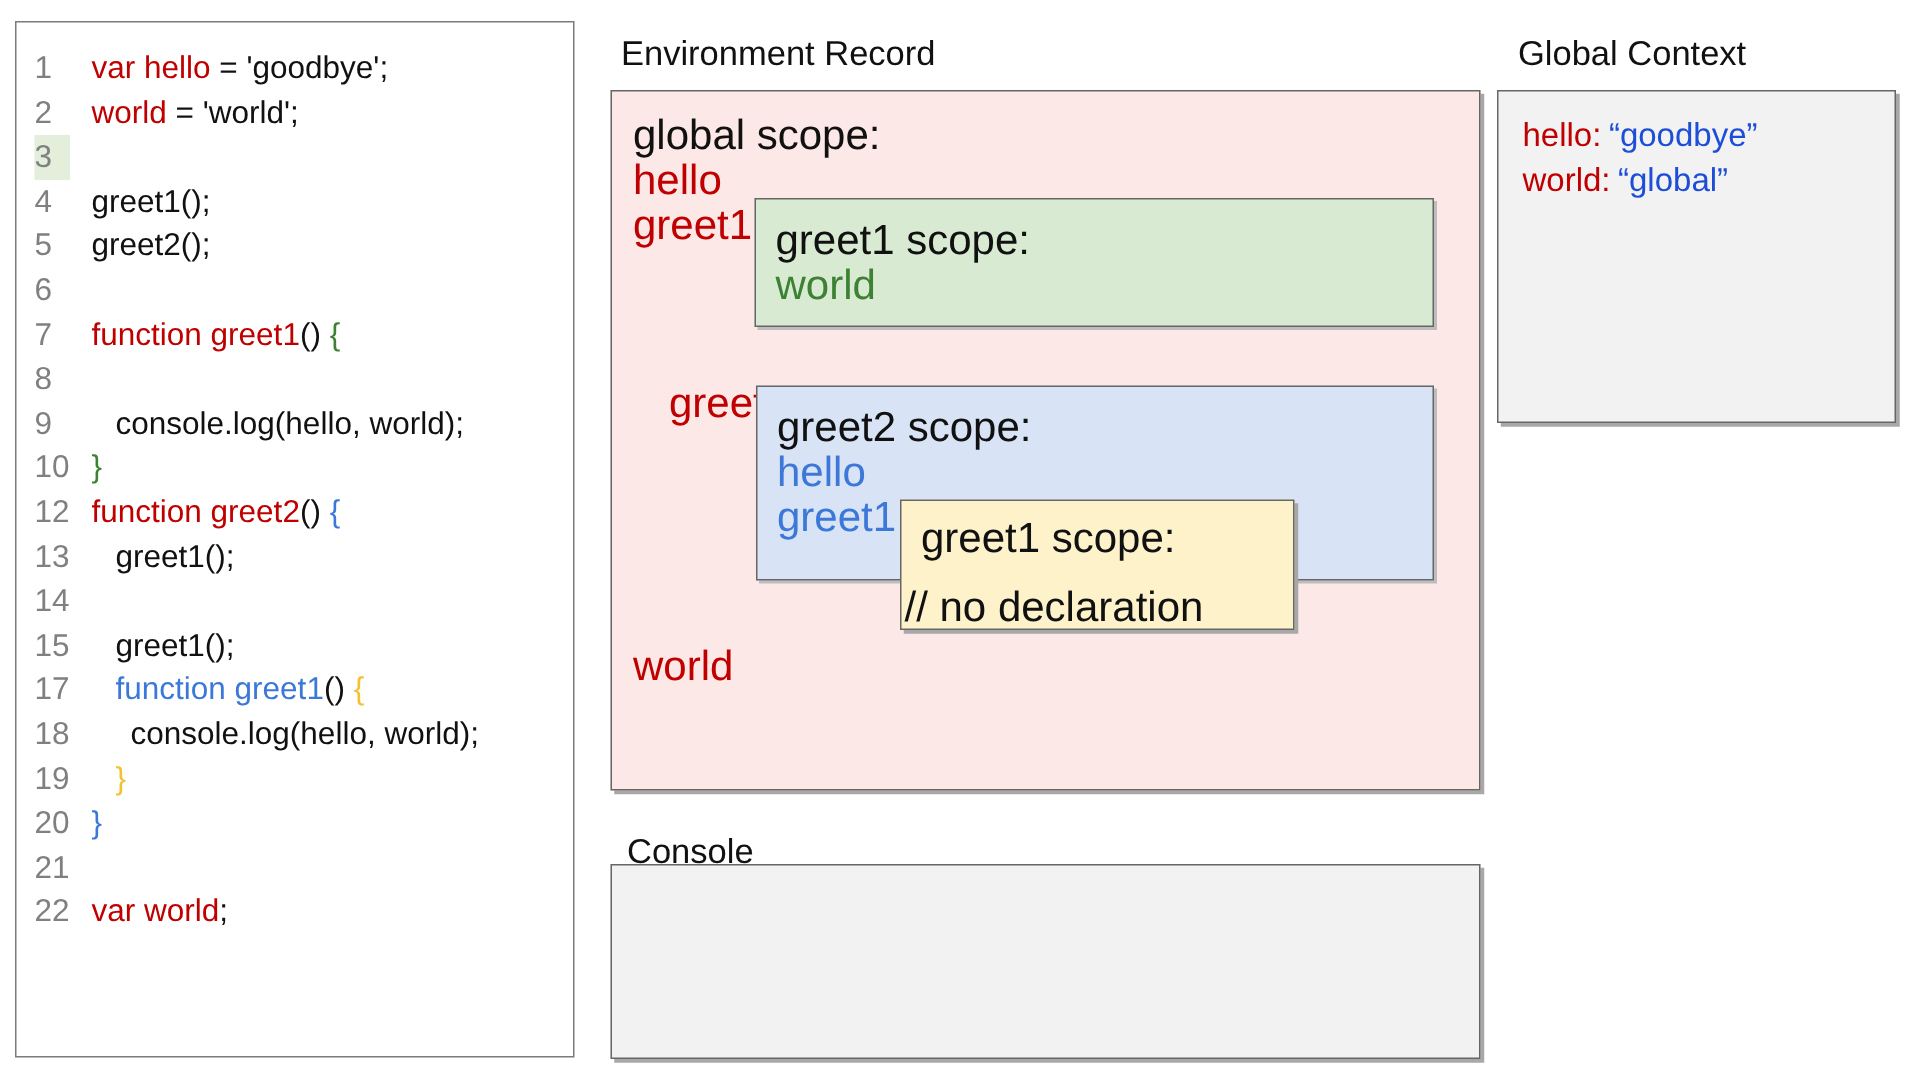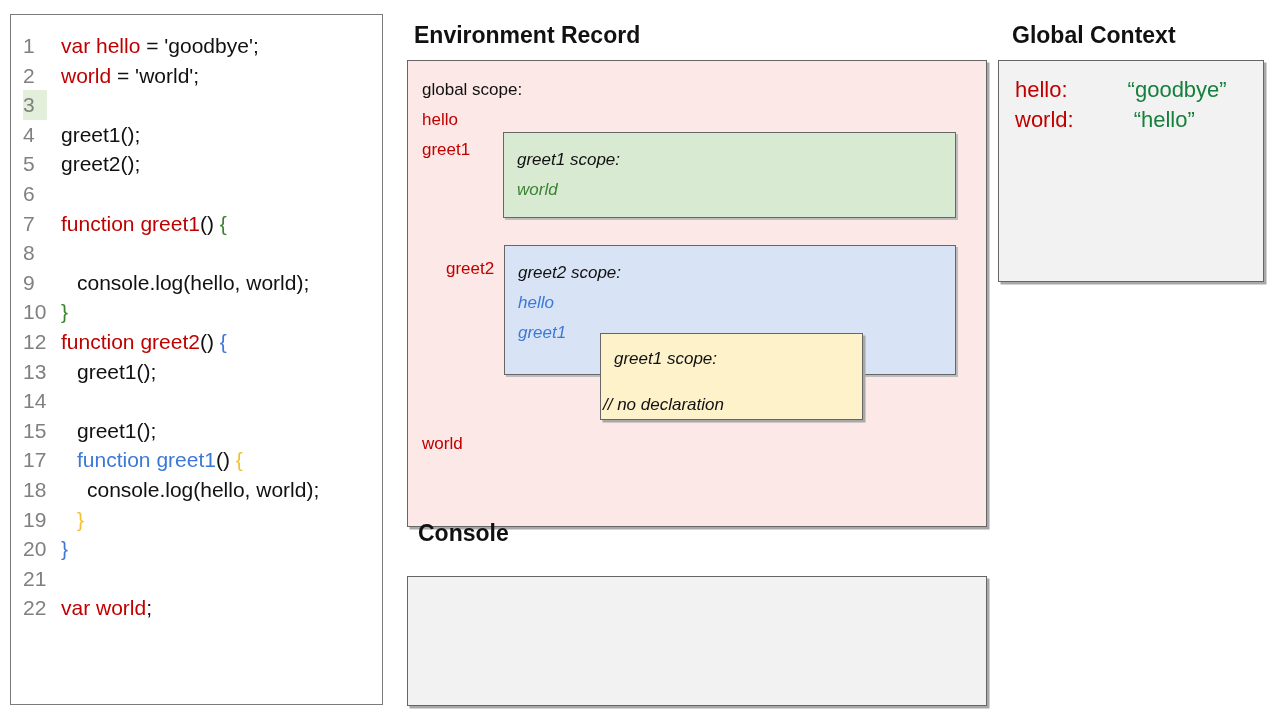--- a/index.html
+++ b/index.html
@@ -23,43 +23,43 @@
   .ind-0{padding-left:0;}
   .ind-1{padding-left:16px;}
   .ind-2{padding-left:26px;}
   .tok-red{color:var(--c-red);}
   .tok-green{color:var(--c-green);}
   .tok-blue{color:var(--c-blue);}
   .tok-yellow{color:var(--c-yellow);}
   .tok-black{color:var(--c-black);}
 
   
-  .sec-title{font-size:23px;font-weight:bold;color:#111;white-space:nowrap;}
+  .sec-title{font-size:23px;font-weight:normal;color:#111;white-space:nowrap;}
 
   
   .er-box{
     left:407px;top:60px;width:580px;height:467px;box-sizing:border-box;
     background:var(--c-pink_bg);border:1.5px solid var(--c-box_border);
     box-shadow:2.5px 2.5px 0 #a8a8a8;
   }
-  .dlabel{position:absolute;font-size:17px;line-height:24px;white-space:nowrap;}
-  .scope-box{position:absolute;box-sizing:border-box;border:1.5px solid var(--c-box_border);font-style:italic;}
+  .dlabel{position:absolute;font-size:28px;line-height:24px;white-space:nowrap;}
+  .scope-box{position:absolute;box-sizing:border-box;border:1.5px solid var(--c-box_border);}
   .greet1-box{left:95px;top:71px;width:453px;height:86px;background:var(--c-green_bg);box-shadow:2px 2px 0 #bdbdbd;}
-  .greet2-box{left:96px;top:184px;width:452px;height:130px;background:var(--c-blue_bg);box-shadow:2px 2px 0 #bdbdbd;}
+  .greet2-box{left:96px;top:196px;width:452px;height:130px;background:var(--c-blue_bg);box-shadow:2px 2px 0 #bdbdbd;}
   .inner-yellow-box{left:192px;top:272px;width:263px;height:87px;background:var(--c-yellow_bg);box-shadow:2.5px 2.5px 0 #a8a8a8;}
 
   
   .gc-box{
     left:998px;top:60px;width:266px;height:222px;box-sizing:border-box;
     background:var(--c-gray_bg);border:1.5px solid var(--c-box_border);
     box-shadow:2.5px 2.5px 0 #a8a8a8;
   }
   .gc-line{position:absolute;left:16px;font-size:22px;white-space:nowrap;}
-  .gc-key{color:var(--c-red);margin-right:20px;}
-  .gc-val{color:#15803d;margin-left:40px;}
+  .gc-key{color:var(--c-red);margin-right:5px;}
+  .gc-val{color:#1d4ed8;}
   .console-box{
     left:407px;top:576px;width:580px;height:130px;box-sizing:border-box;
     background:var(--c-gray_bg);border:1.5px solid var(--c-box_border);
     box-shadow:2.5px 2.5px 0 #a8a8a8;
   }
 </style>
 </head>
 <body>
 
 <div class="abs code-panel">
@@ -106,26 +106,26 @@
     <div class="dlabel tok-blue" style="left:13px;top:45px;">hello</div>
     <div class="dlabel tok-blue" style="left:13px;top:75px;">greet1</div>
   </div>
 
   <div class="scope-box inner-yellow-box">
     <div class="dlabel tok-black" style="left:13px;top:13px;">greet1 scope:</div>
     <div class="dlabel tok-black" style="left:2px;top:43px;margin-top:16px;">// no declaration</div>
   </div>
 </div>
 
-<div class="abs sec-title" style="left:418px;top:520px;text-align:center;">Console</div>
+<div class="abs sec-title" style="left:418px;top:554px;text-align:center;">Console</div>
 <div class="abs console-box">
   <span></span>
 </div>
 
 <div class="abs sec-title" style="left:1012px;top:22px;">Global Context</div>
 <div class="abs gc-box">
   <div class="gc-line" style="top:16px;">
     <span class="gc-key">hello:</span><span class="gc-val">“goodbye”</span>
   </div>
   <div class="gc-line" style="top:46px;">
-    <span class="gc-key">world:</span><span class="gc-val">“hello”</span>
+    <span class="gc-key">world:</span><span class="gc-val">“global”</span>
   </div>
 </div>
 
 </body></html>

